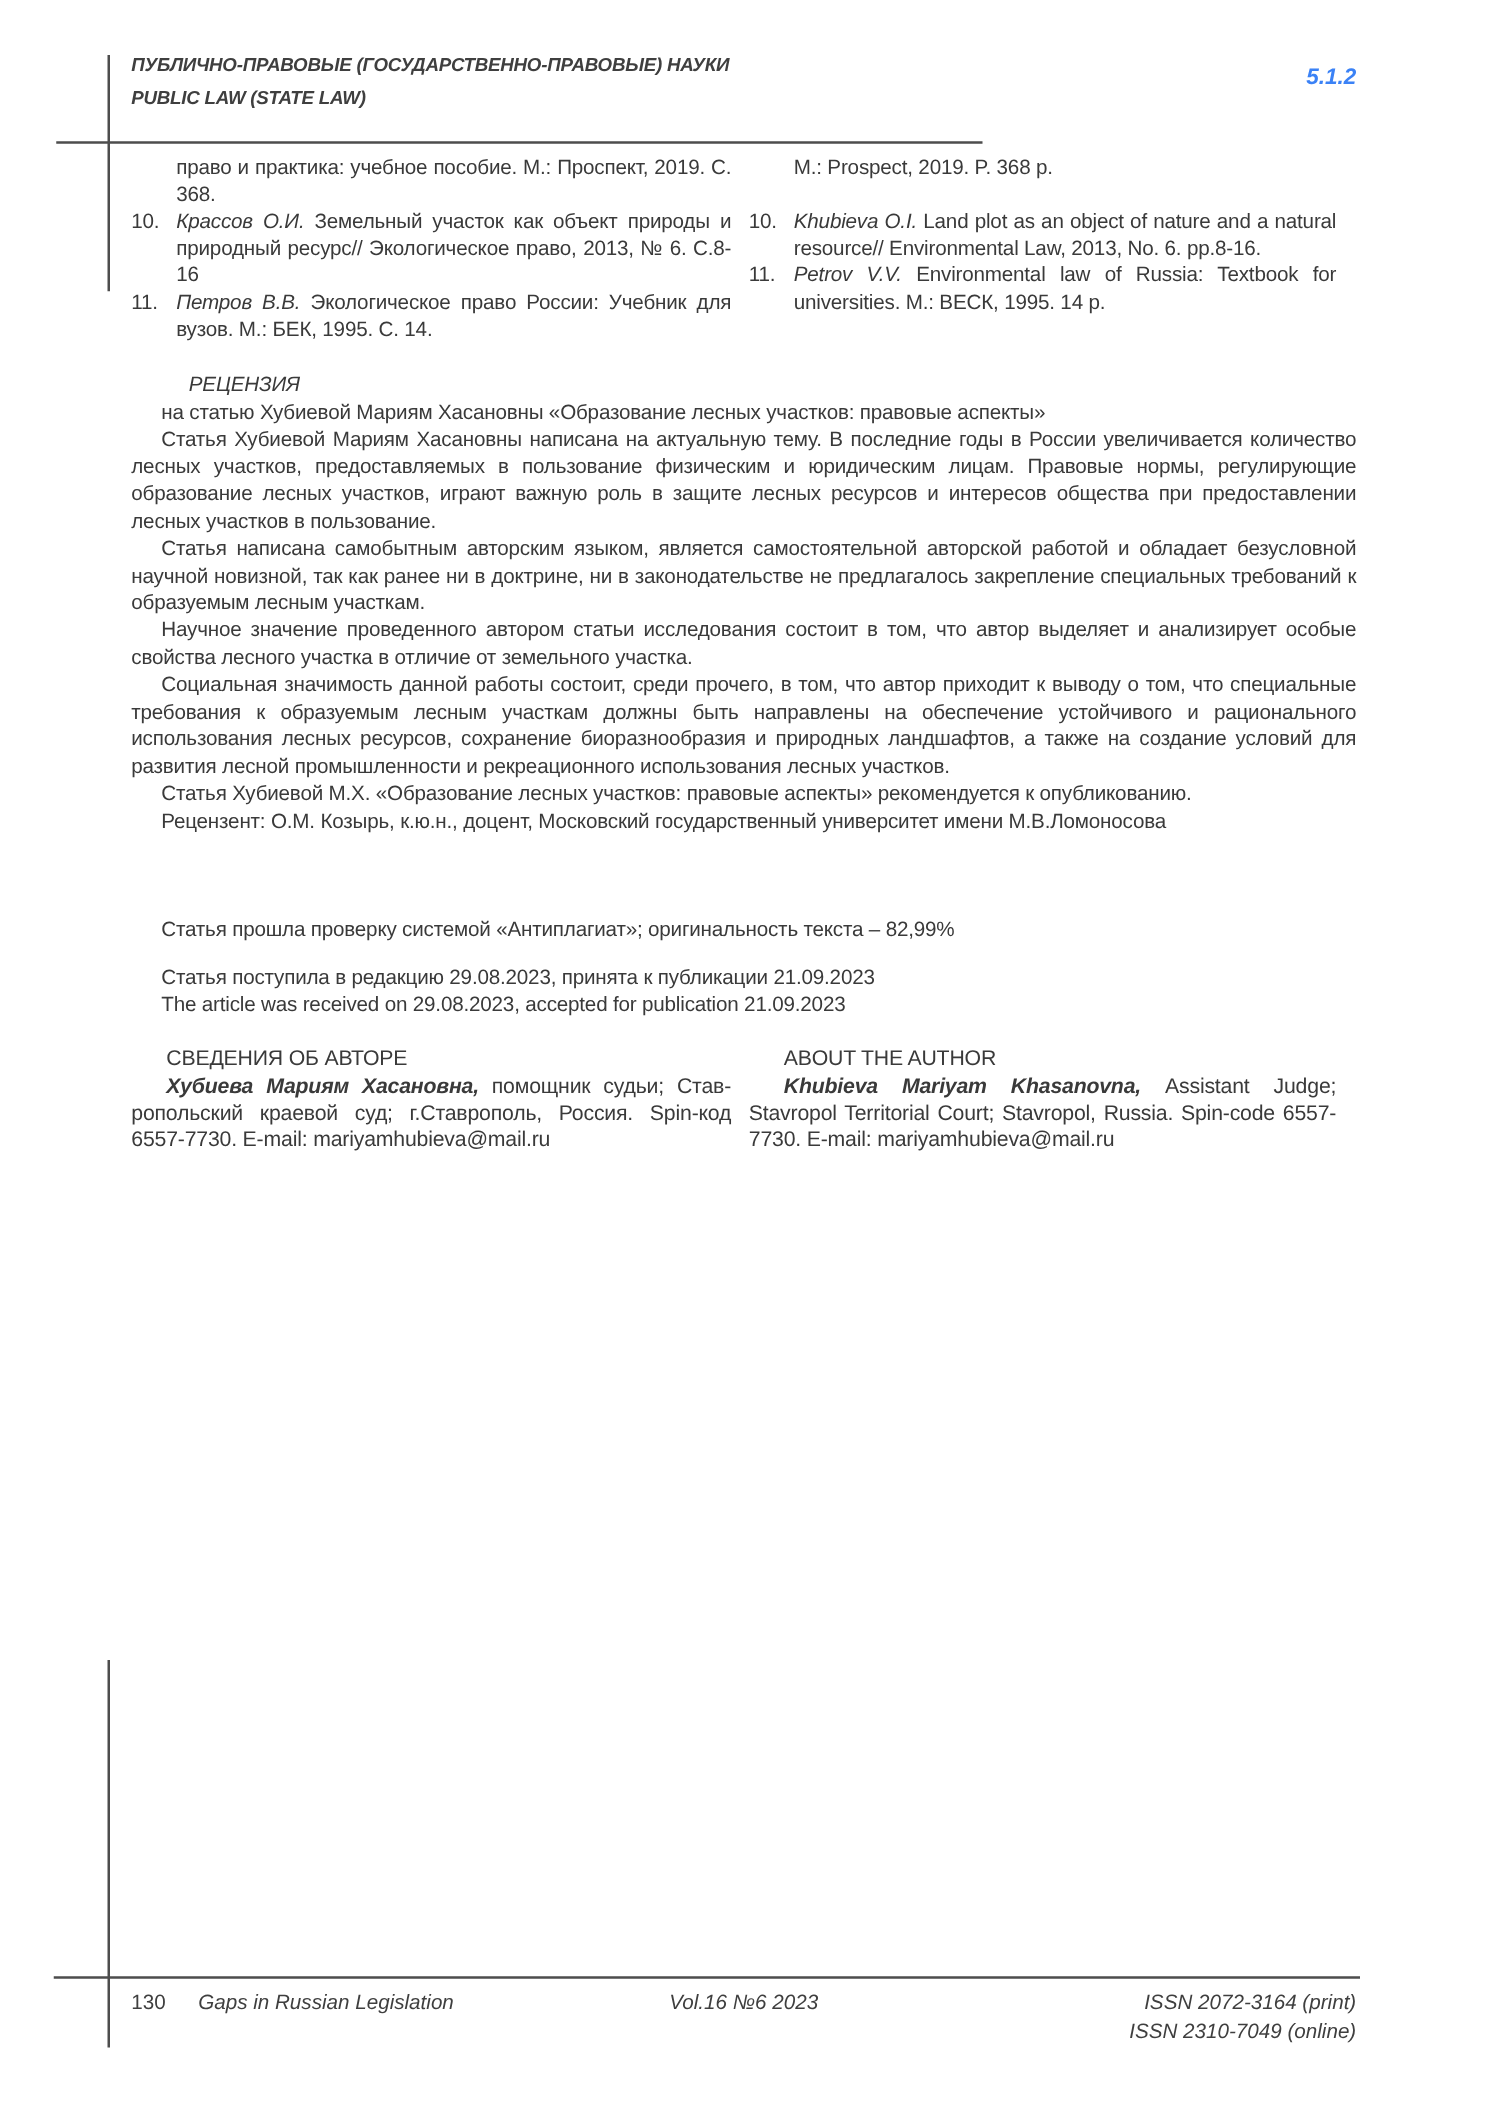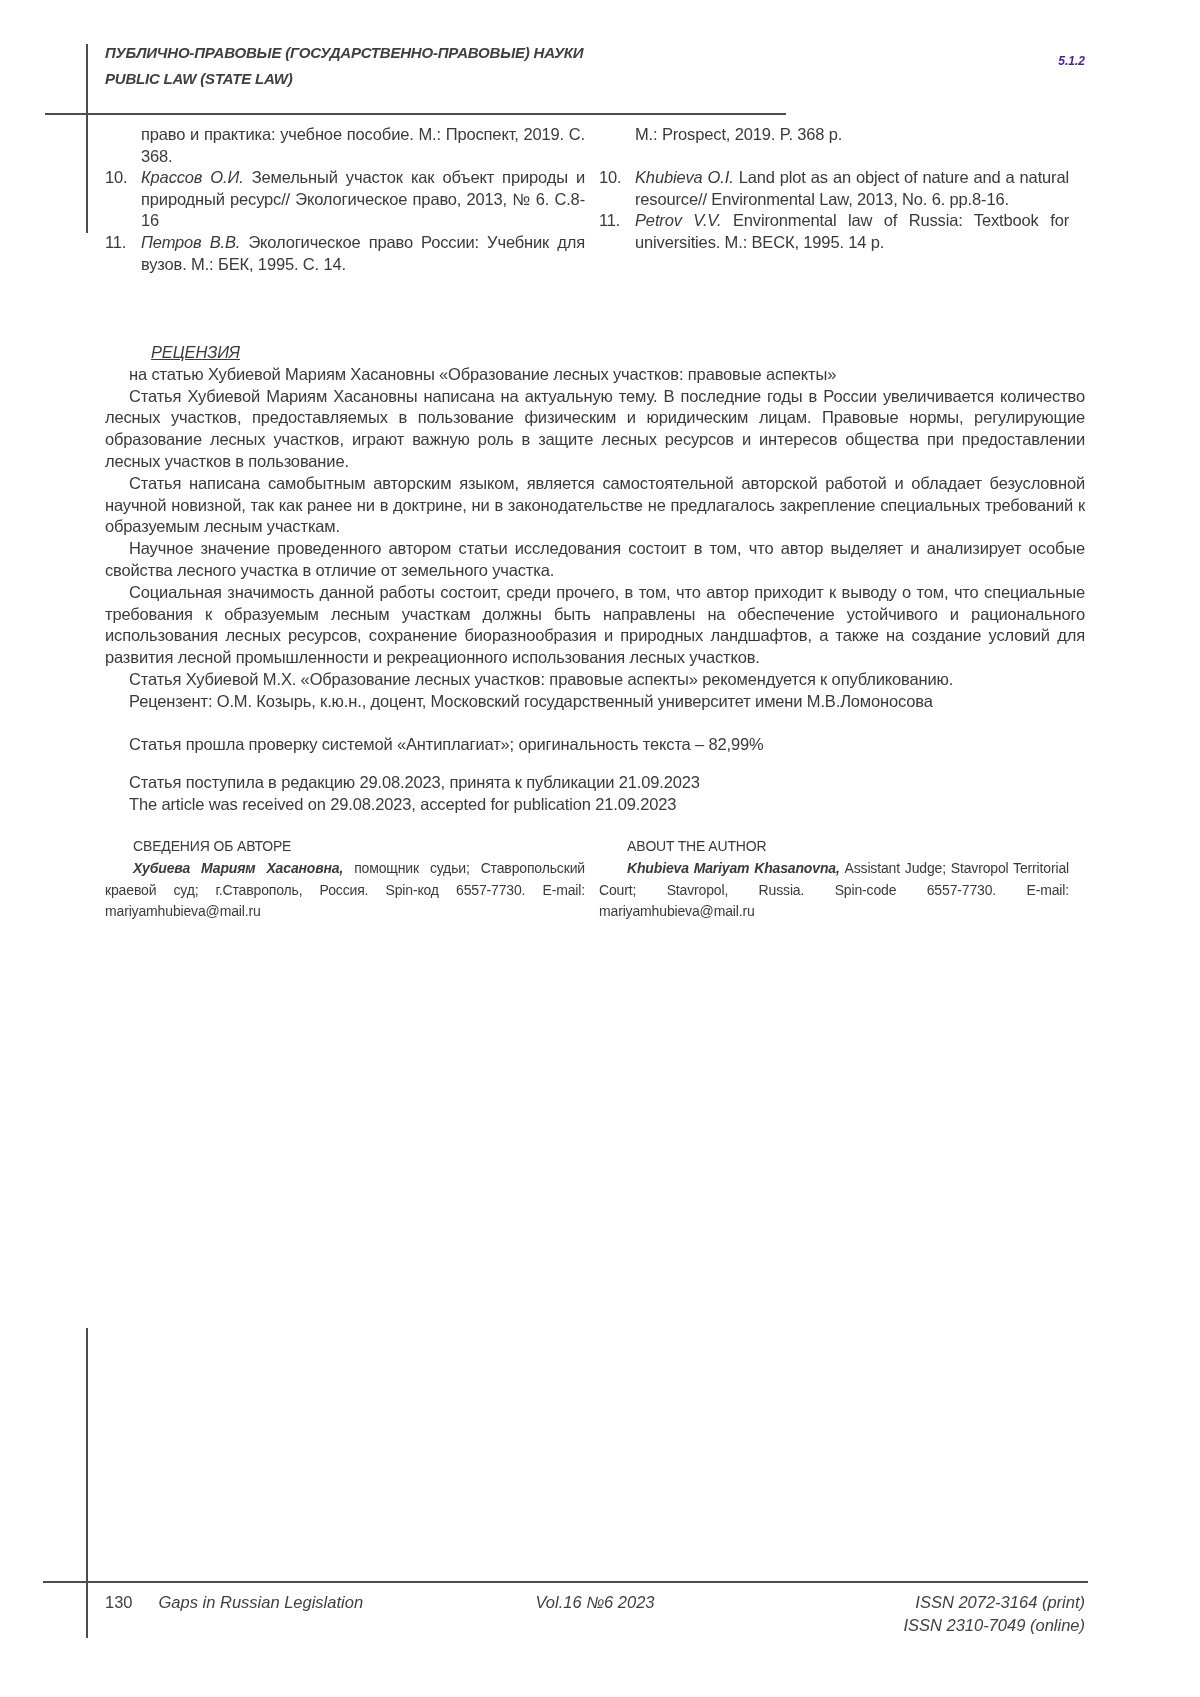--- a/index.html
+++ b/index.html
@@ -17,44 +17,44 @@
   .vline{position:absolute;left:86px;width:2px;background:#4d4d4d;}
   .vline-top{top:44px;height:189px;}
   .vline-bottom{top:1328px;height:310px;}
   .rule{position:absolute;height:2px;background:#4d4d4d;}
   .rule-top{left:45px;top:113px;width:741px;}
   .rule-bottom{left:43px;top:1581px;width:1045px;}
 
   
   .hdr{position:absolute;left:105px;top:40px;width:980px;display:flex;justify-content:space-between;align-items:flex-start;}
   .hdr-titles{font-weight:bold;font-style:italic;font-size:15px;line-height:26px;letter-spacing:-0.2px;color:#3f3f3f;}
-  .hdr-code{font-weight:bold;font-style:italic;font-size:12px;line-height:26px;margin-top:8px;color:#4c1d95;}
+  .hdr-code{font-weight:bold;font-style:italic;font-size:18px;line-height:26px;margin-top:8px;color:#3b82f6;}
 
   
   .cols{position:absolute;left:105px;width:980px;display:grid;grid-template-columns:480px 470px;column-gap:14px;}
   .refs{top:124px;}
   .ref{display:flex;font-size:16.5px;line-height:21.6px;letter-spacing:-0.15px;}
   .ref-num{width:36px;flex-shrink:0;}
   .ref-text{flex:1;text-align:justify;}
   .gap-after{margin-bottom:21.6px;}
 
   
   .review{position:absolute;left:105px;top:298px;width:980px;font-size:16.5px;line-height:21.8px;letter-spacing:-0.15px;}
-  .review-heading{margin-left:46px;font-style:italic;text-decoration:underline;margin-top:44px;}
+  .review-heading{margin-left:46px;font-style:italic;}
   .review-sub{text-indent:24px;}
   .review p{margin:0;text-indent:24px;text-align:justify;}
   .review p.noj{text-align:left;}
 
   .antiplag{position:absolute;left:105px;top:733px;width:980px;font-size:16.5px;line-height:22px;letter-spacing:-0.15px;text-indent:24px;}
   .dates{position:absolute;left:105px;top:771px;width:980px;font-size:16.5px;line-height:22px;letter-spacing:-0.15px;}
   .dates div{text-indent:24px;}
 
   
   .about{top:836px;}
-  .about-col{font-size:14px;line-height:21.8px;letter-spacing:-0.15px;}
+  .about-col{font-size:17px;line-height:21.8px;letter-spacing:-0.15px;}
   .about-heading{text-indent:28px;}
   .about-col p{margin:0;text-indent:28px;text-align:justify;}
 
   
   .footer-text{position:absolute;left:105px;top:1591px;width:980px;display:grid;grid-template-columns:1fr auto 1fr;font-size:16.5px;line-height:23px;color:#3f3f3f;}
   .footer-left{display:flex;gap:26px;align-items:flex-start;}
   .footer-center{font-style:italic;align-self:flex-start;}
   .footer-right{text-align:right;font-style:italic;}
 </style>
 </head>

